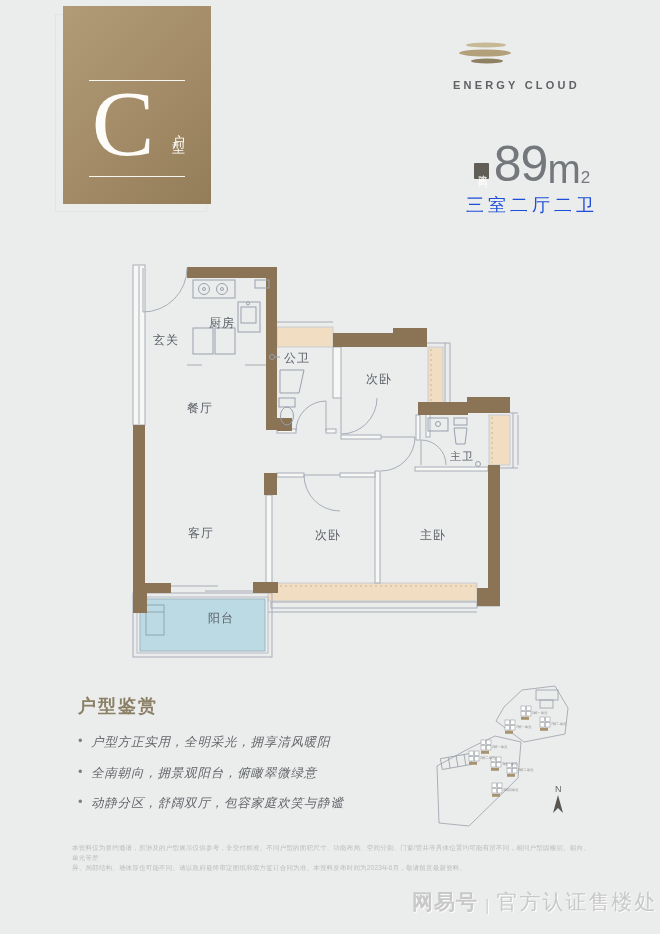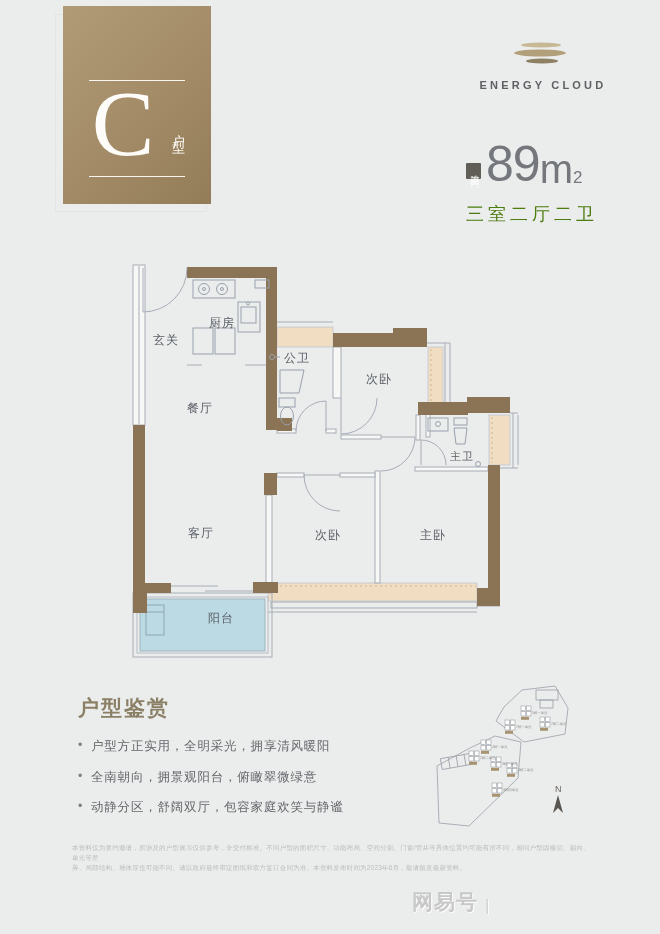--- a/index.html
+++ b/index.html
@@ -10,39 +10,39 @@
                  border:1px solid #e5e4e1;}
   .badge{position:absolute;left:63px;top:6px;width:148px;height:198px;
          background:linear-gradient(135deg,#b19b77 0%,#a28b66 55%,#937c58 100%);}
   .badge .rule{position:absolute;left:26px;width:96px;height:1px;background:rgba(255,255,255,.92);}
   .badge .rule.top{top:74px;} .badge .rule.bot{top:170px;}
   .badge .c-letter{position:absolute;left:0;top:70px;width:120px;text-align:center;
          font-family:"Liberation Serif",serif;font-size:94px;line-height:1;color:#fdfcf9;}
   .badge .c-sub{position:absolute;left:106px;top:118px;writing-mode:vertical-rl;
          font-size:13px;letter-spacing:6px;color:#fdfcf9;}
   
-  .logo{position:absolute;left:453px;top:40px;width:180px;text-align:center;}
+  .logo{position:absolute;left:453px;top:40px;width:180px;text-align:left;}
   .logo .en{margin-top:5px;font-size:11px;letter-spacing:3.2px;color:#5f6164;font-weight:bold;}
   .logo .cn{margin-top:4px;font-size:17px;letter-spacing:1.5px;color:#55575a;font-weight:bold;}
   
   .area{position:absolute;right:62px;top:143px;text-align:right;}
-  .area .row{display:flex;align-items:flex-end;justify-content:flex-start;}
+  .area .row{display:flex;align-items:flex-end;justify-content:center;}
   .area .tag{width:15px;background:#615e57;color:#fbfbfa;writing-mode:vertical-rl;
              font-size:9px;letter-spacing:2px;padding:5px 0;text-align:center;
              margin:0 5px 7px 0;border-radius:1px;}
   .area .num{font-size:50px;line-height:.85;color:#74777b;letter-spacing:-1px;}
   .area .unit{font-size:40px;line-height:.85;color:#74777b;}
   .area .sup{font-size:17px;color:#74777b;vertical-align:18px;line-height:1;}
-  .area .layout{margin-top:16px;font-size:18px;letter-spacing:4px;color:#4d7c0f;}
+  .area .layout{margin-top:7px;font-size:18px;letter-spacing:4px;color:#1d4ed8;}
   
   .plan{position:absolute;left:100px;top:250px;}
   
   .highlights{position:absolute;left:78px;top:694px;width:330px;}
-  .highlights h2{margin:0;font-size:21px;letter-spacing:2px;color:#8b8066;font-weight:bold;}
-  .highlights ul{margin:16px 0 16px 0;padding:0;list-style:none;}
+  .highlights h2{margin:0;font-size:18px;letter-spacing:2px;color:#8b8066;font-weight:bold;}
+  .highlights ul{margin:16px 0 16px 0;padding:0;list-style:none;font-style:italic;}
   .highlights li{position:relative;padding-left:13px;margin-bottom:13.5px;
                  font-size:12.5px;letter-spacing:.8px;color:#64676b;}
   .highlights li::before{content:"•";position:absolute;left:0;top:0;color:#7c7f83;}
   
   .siteplan{position:absolute;left:425px;top:676px;}
   
   .disclaimer{position:absolute;left:72px;top:843px;width:522px;
               font-size:6.5px;line-height:10px;letter-spacing:.2px;color:#bdbdbd;}
   
   .watermark{position:absolute;left:412px;top:888px;display:flex;align-items:flex-end;
@@ -281,15 +281,16 @@
   </div>
 
   <div class="disclaimer">
     <div>本资料仅为要约邀请，所涉及的户型展示仅供参考，非交付标准。不同户型的面积尺寸、功能布局、空间分割、门窗/管井等具体位置均可能有所不同，相同户型因楼层、朝向、单元等差</div>
     <div>异、局部结构、墙体厚也可能不同。请以政府最终审定图纸和双方签订合同为准。本资料发布时间为2023年6月，敬请留意最新资料。</div>
   </div>
 
   <div class="watermark">
     <span class="brand">网易号</span>
     <span class="sep">|</span>
+    <span class="label">官方认证售楼处</span>
   </div>
 
 </div>
 
 </body></html>

